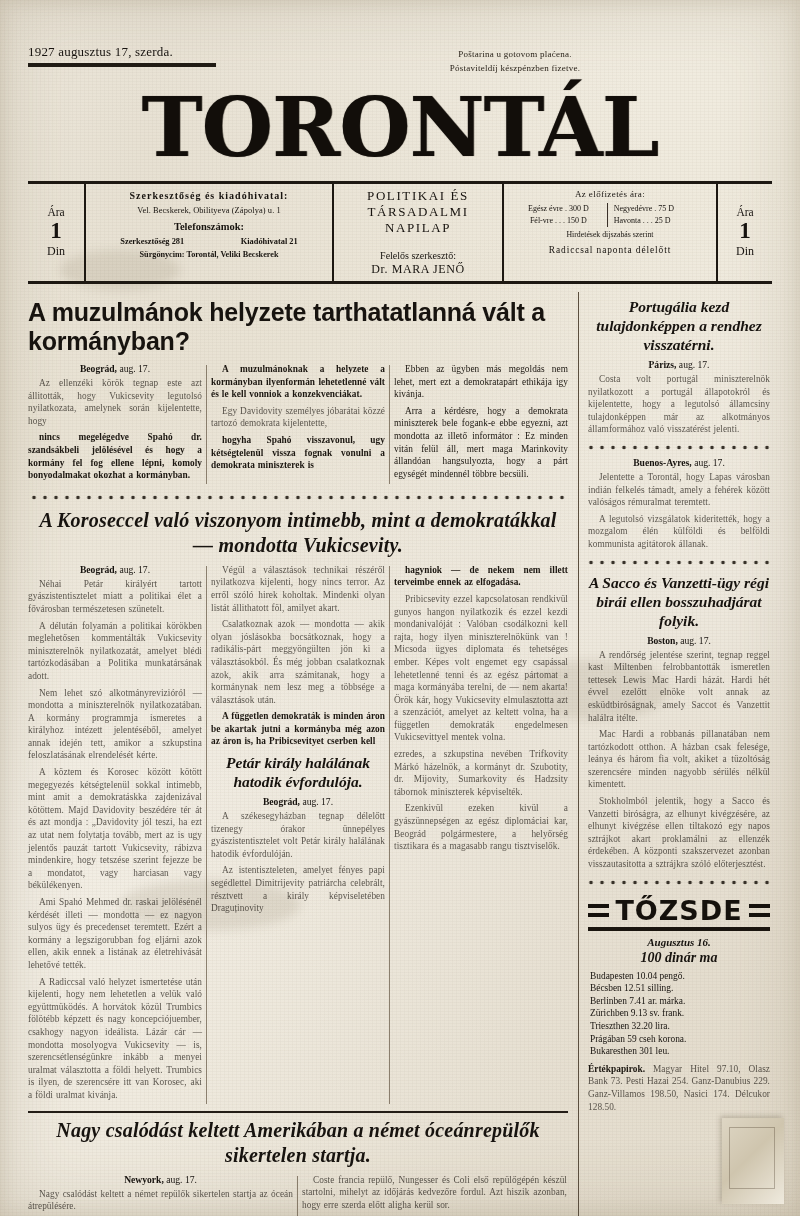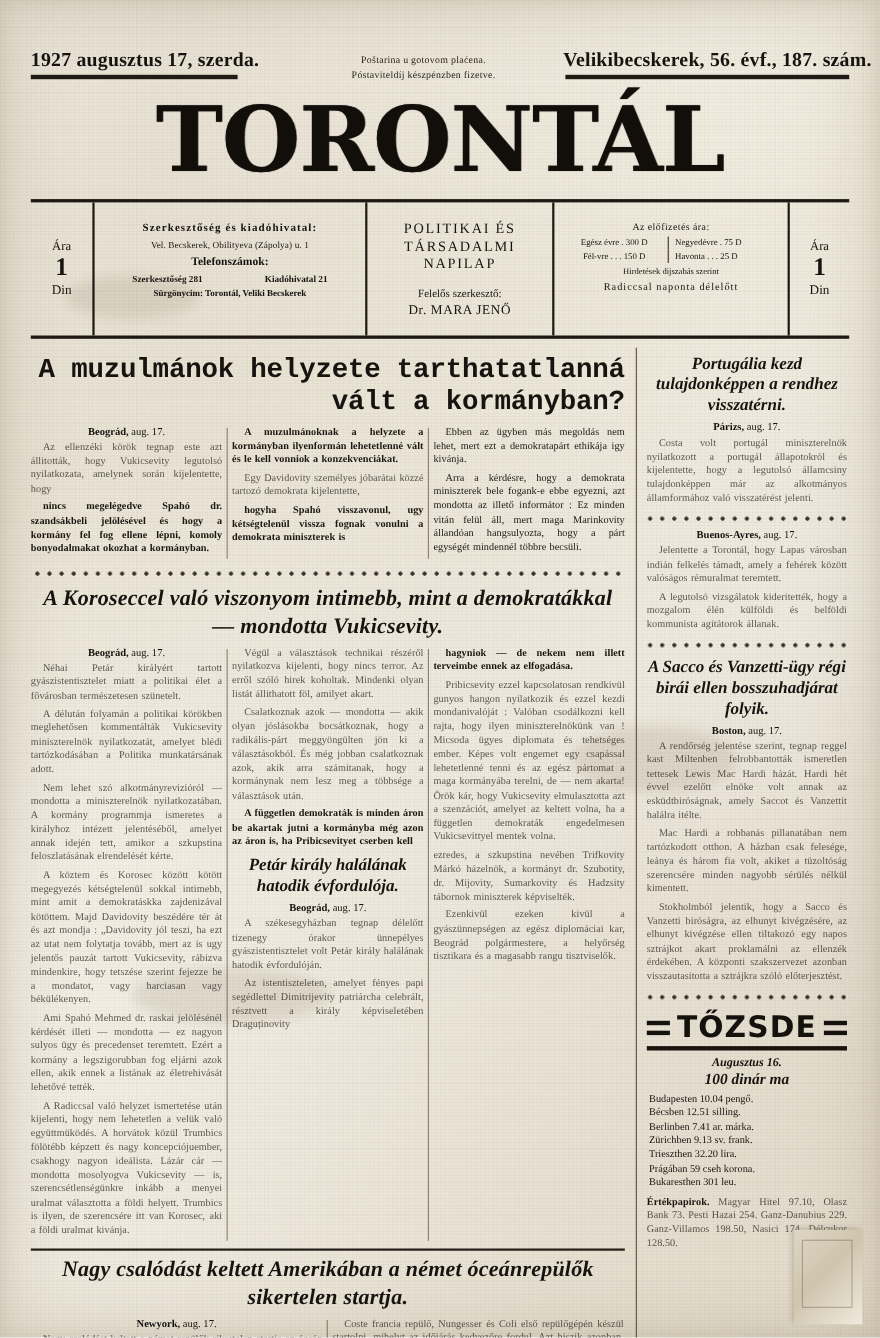--- a/index.html
+++ b/index.html
@@ -33,41 +33,41 @@
     content:"";position:absolute;inset:0;pointer-events:none;
     box-shadow:inset 0 0 70px rgba(120,100,70,.22), inset 0 0 18px rgba(140,120,90,.18);
   }
   .ink{position:relative;z-index:2;}
 
   
   .topbar{display:flex;align-items:flex-start;justify-content:space-between;padding-top:44px;}
   .tb-left{width:230px;}
   .tb-mid{flex:1;text-align:center;padding-top:4px;}
   .tb-right{width:260px;text-align:right;}
-  .tb-strong{font-weight:bold;font-size:18px;letter-spacing:.2px;white-space:nowrap;}
+  .tb-strong{font-weight:normal;font-size:13px;letter-spacing:.2px;white-space:nowrap;}
   .tb-rule{height:4px;background:#201b14;margin-top:3px;}
   .tb-left .tb-rule{width:188px;}
   .tb-right .tb-rule{width:258px;margin-left:auto;}
   .tb-mid div{font-size:9px;line-height:1.5;letter-spacing:.25px;color:#2a231a;}
 
   
   .masthead{text-align:center;margin-top:10px;height:86px;}
   .masthead .title{
     font-family:"DejaVu Serif", serif;
     font-weight:bold;font-size:82px;line-height:84px;
     letter-spacing:-1px;color:#120e0a;
     text-shadow:0 0 1px rgba(20,15,10,.5), .6px .4px 0 rgba(30,24,16,.45);
   }
 
   
   .infostrip{
     border-top:3px solid #1d1812;border-bottom:3px solid #1d1812;
     margin-top:10px;display:flex;align-items:stretch;
   }
-  .inf{padding:16px 6px;box-sizing:border-box;font-family:Liberation Serif, serif;}
+  .inf{padding:4px 6px;box-sizing:border-box;font-family:Liberation Serif, serif;}
   .inf + .inf{border-left:2px solid #1d1812;}
   .price-box{width:56px;text-align:center;display:flex;flex-direction:column;justify-content:center;}
   .price-box .w1{font-size:11.5px;}
   .price-box .w2{font-size:23px;font-weight:bold;line-height:26px;}
   .price-box .w3{font-size:12px;}
   .addr{width:248px;text-align:center;font-size:8.6px;line-height:1.55;}
   .addr .a1{font-weight:bold;font-size:10px;letter-spacing:1px;}
   .addr .a2{font-size:8.4px;letter-spacing:.1px;}
   .addr .a3{font-weight:bold;font-size:10.5px;margin-top:2px;}
   .addr .a4{font-weight:bold;font-size:8.4px;display:flex;justify-content:space-around;}
@@ -84,23 +84,23 @@
   .subs .h{margin-top:2px;font-size:7.8px;}
   .subs .m{margin-top:3px;font-size:9.4px;letter-spacing:.9px;}
 
   
   .content{display:flex;margin-top:8px;}
   .mainzone{width:540px;}
   .sidezone{width:182px;margin-left:10px;border-left:1px solid #5a4e3e;padding-left:9px;}
   .hr-med{border-top:2px solid #231d16;margin:5px 0;}
 
   h1.head{
-    text-align:right;font-weight:bold;
+    text-align:left;font-weight:bold;
     font-size:25px;line-height:29px;margin:6px 0 7px;letter-spacing:-.2px;
-    font-family:Liberation Mono, monospace;
+    font-family:Liberation Sans, sans-serif;
   }
   h2.head-it{
     text-align:center;font-style:italic;font-weight:bold;
     font-size:20px;line-height:25px;margin:5px 0 6px;
     font-family:"Liberation Serif", serif;letter-spacing:.2px;
   }
   h3.head-sm{
     text-align:center;font-style:italic;font-weight:bold;
     font-size:15.5px;line-height:19px;margin:5px 0 5px;
     font-family:"Liberation Serif", serif;
@@ -171,24 +171,20 @@
   <div class="ink">
 
     <div class="topbar">
       <div class="tb-left">
         <div class="tb-strong">1927 augusztus 17, szerda.</div>
         <div class="tb-rule"></div>
       </div>
       <div class="tb-mid">
         <div>Poštarina u gotovom plaćena.</div>
         <div>Póstaviteldíj készpénzben fizetve.</div>
-      </div>
-      <div class="tb-right">
-        <div class="tb-strong">Velikibecskerek, 56. évf., 187. szám.</div>
-        <div class="tb-rule"></div>
       </div>
     </div>
 
     <div class="masthead">
       <div class="title">TORONTÁL</div>
     </div>
 
     <div class="infostrip">
 
       <div class="inf price-box">

